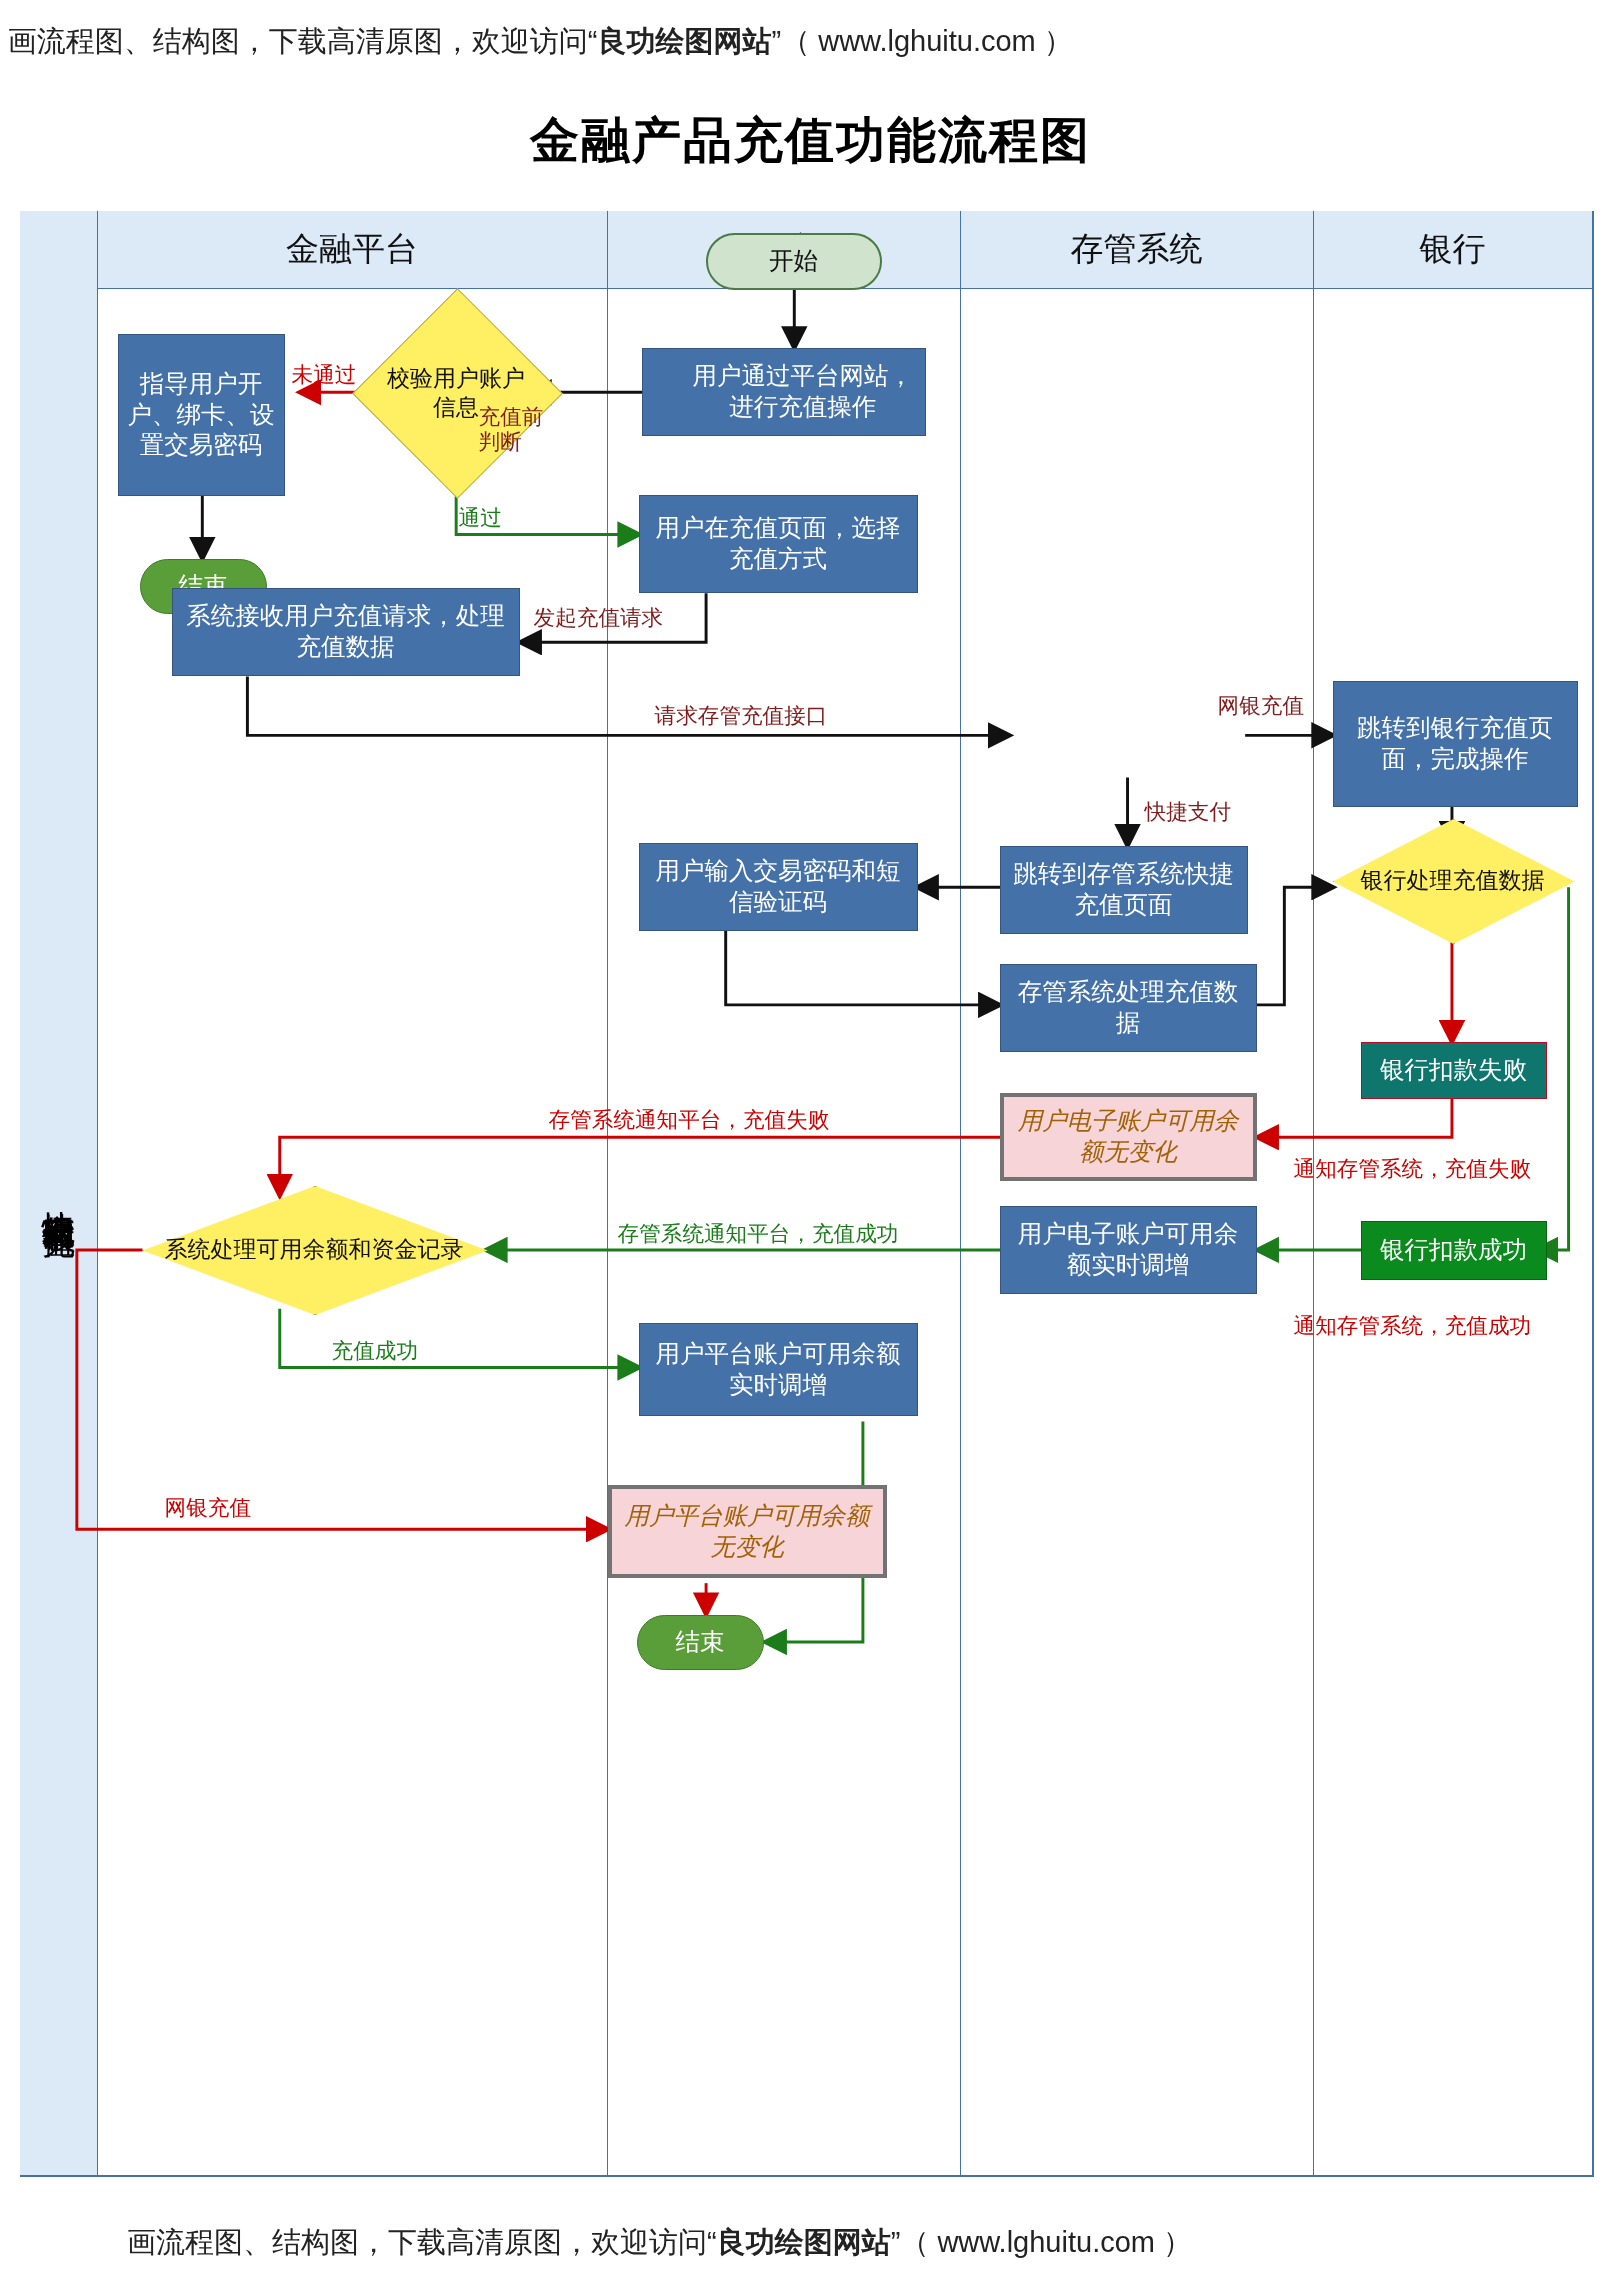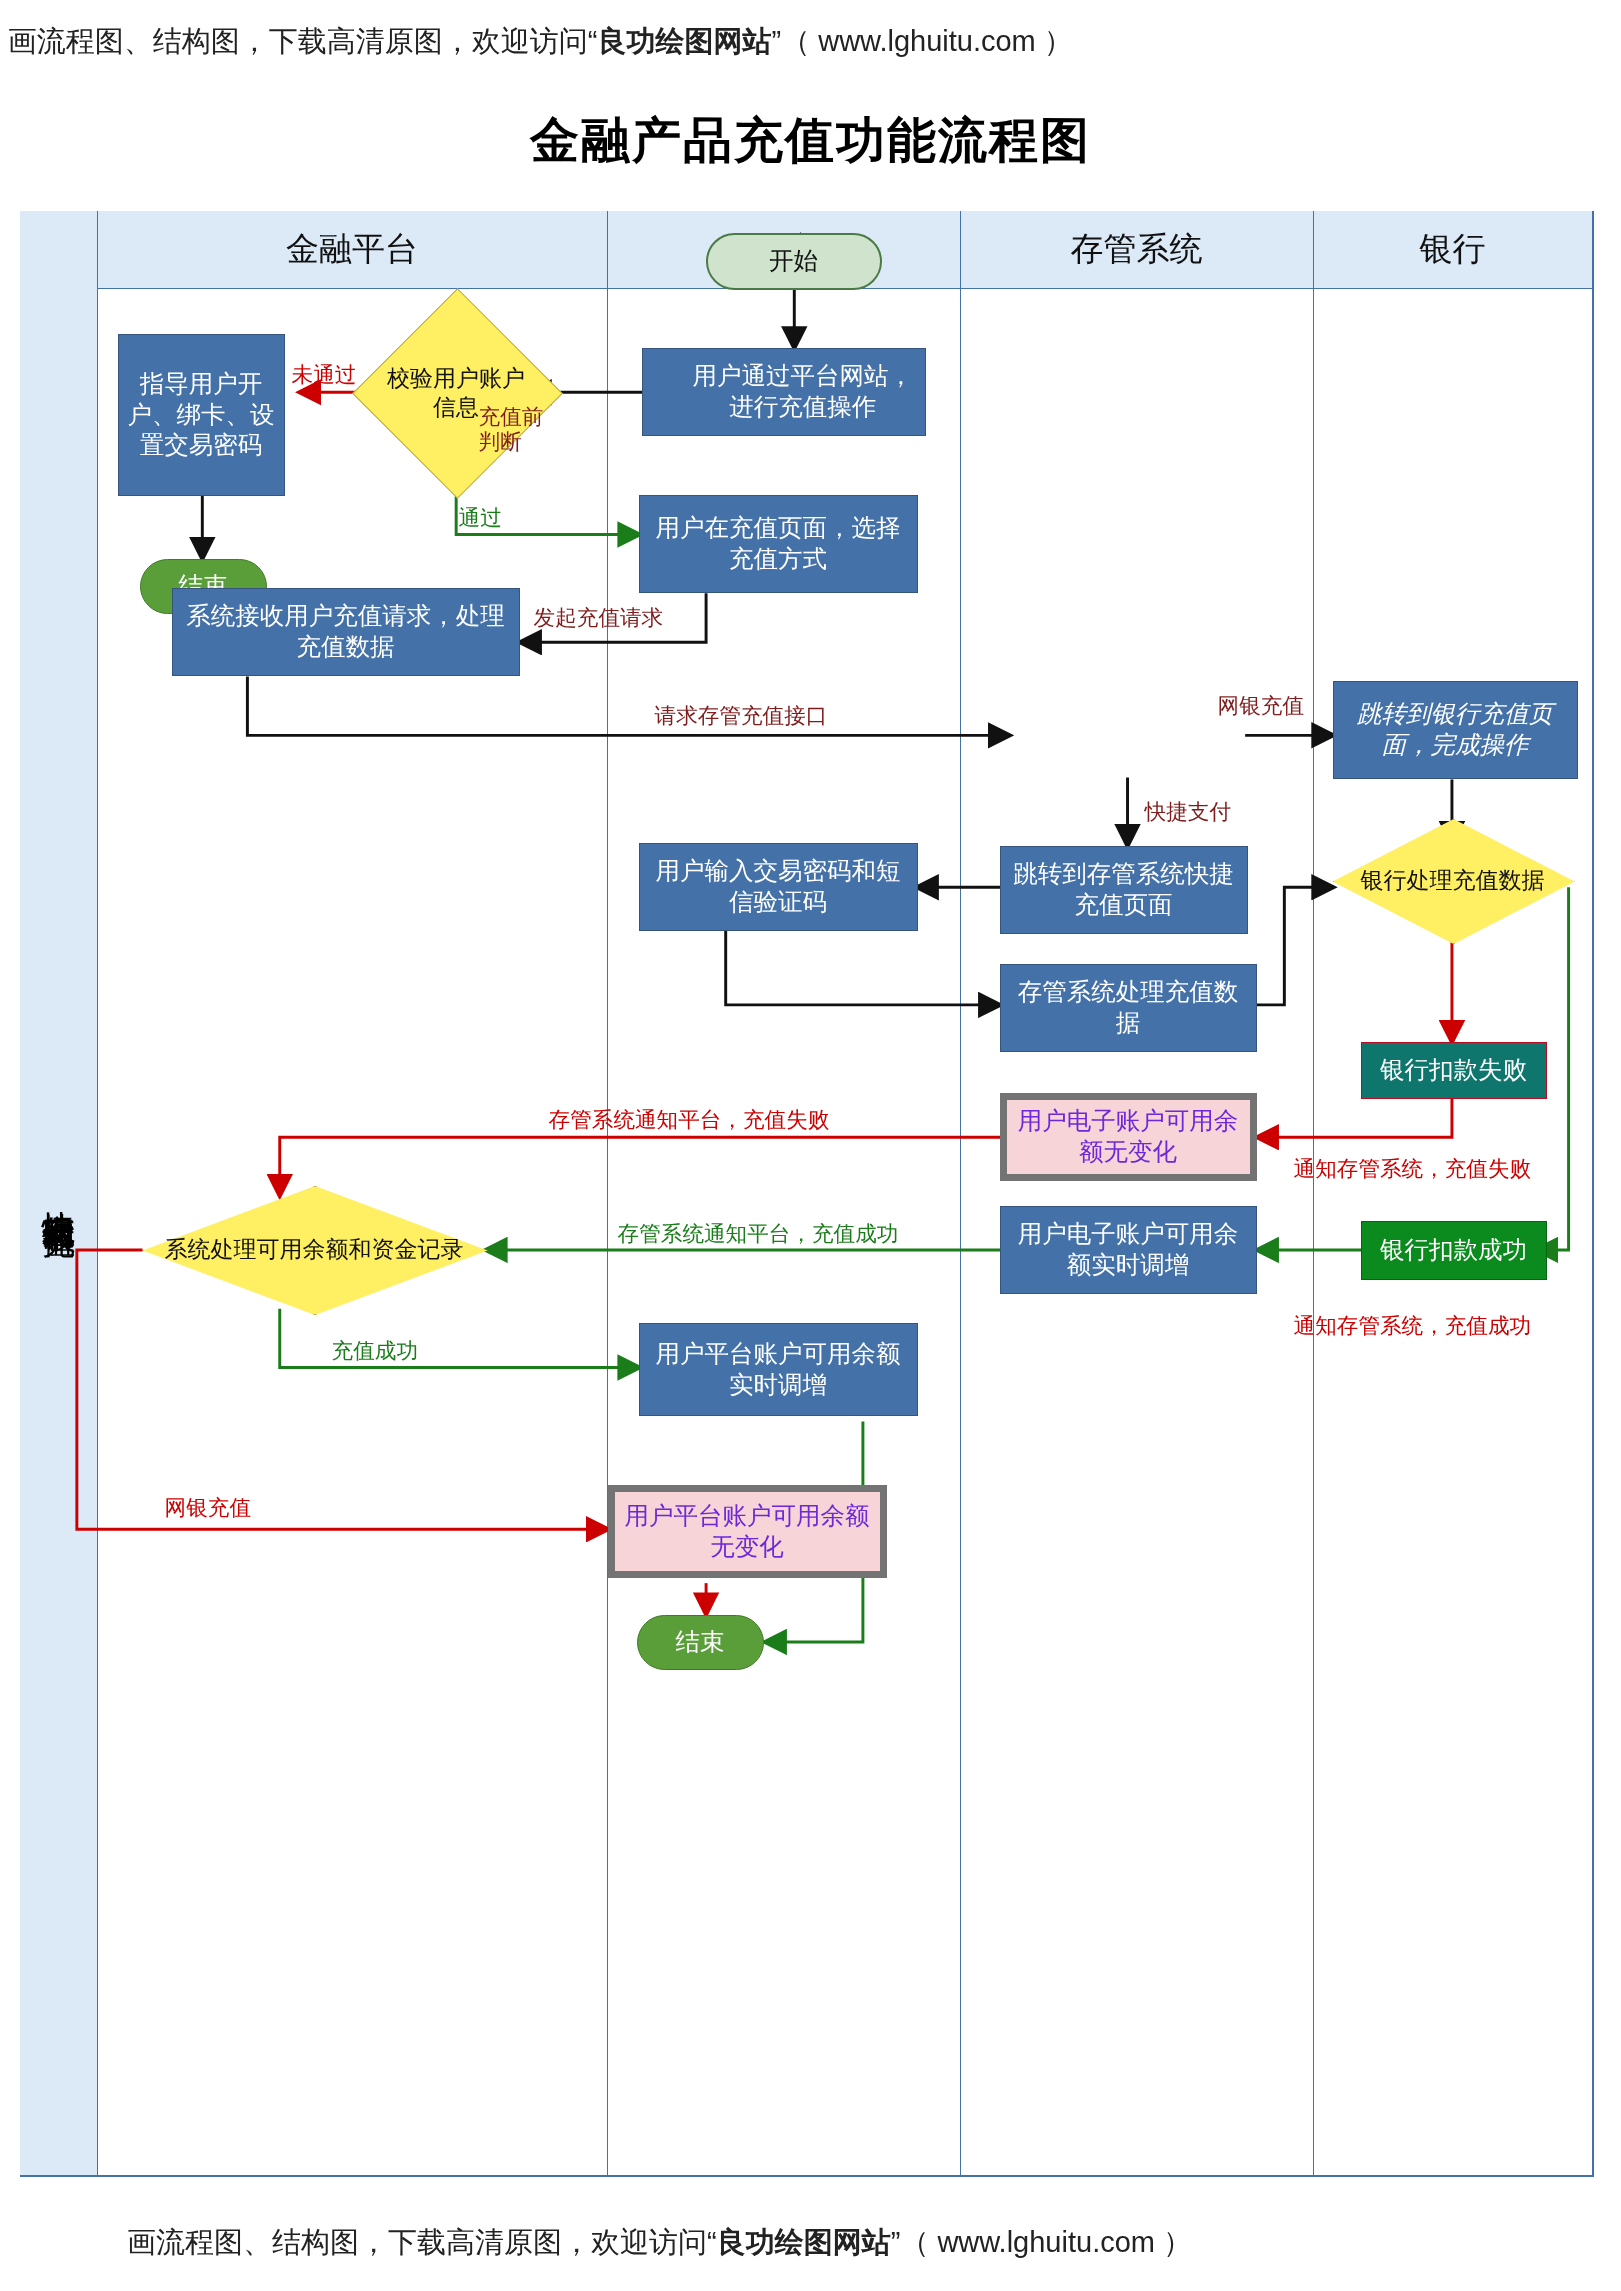--- a/index.html
+++ b/index.html
@@ -57,21 +57,21 @@
     position:absolute; box-sizing:border-box;
     display:flex; align-items:center; justify-content:center;
     text-align:center; font-size:24.5px; line-height:1.25;
     padding:3.9px 5.9px;
   }
   .n-process { background:#4472a8; color:#fff; border:1px solid #35557f; }
   .n-terminal-start { background:#cfe3cd; color:#111; border:2px solid #4a7a45; border-radius:29px; }
   .n-terminal-end { background:#5a9e3a; color:#fff; border:1px solid #3f7b26; border-radius:29px; }
   .n-fail { background:#0f766e; color:#fff; border:1px solid #b80c22; }
   .n-success { background:#0b8a1e; color:#fff; border:1px solid #076414; }
-  .n-pink { background:#f7d4d7; color:#6d28d9; border:7px solid #737373; }
+  .n-pink { background:#f7d4d7; color:#a16207; border:4px solid #737373;font-style:italic; }
   .diamond-wrap { position:absolute; }
   .diamond-wrap .dshape {
     position:absolute; left:0; top:0; width:100%; height:100%;
     background:#ffef63; border:1px solid #b9a72b;
     transform:rotate(45deg);
   }
   .diamond-wrap .dtext {
     position:absolute; left:0; top:0; width:100%; height:100%;
     display:flex; align-items:center; justify-content:center;
     text-align:center; font-size:23px; line-height:1.22; color:#111;
@@ -202,21 +202,21 @@
 
   <div class="node n-process" style="left:619px; top:284px; width:279px; height:98px;">
       <span>用户在充值页面，选择充值方式</span>
     </div>
 
   <div class="node n-process" style="left:152px; top:377px; width:348px; height:88px;">
       <span>系统接收用户充值请求，处理充值数据</span>
     </div>
 
 
-  <div class="node n-process" style="left:1313px; top:470px; width:245px; height:98px;font-style:italic;">
+  <div class="node n-process" style="left:1313px; top:470px; width:245px; height:126px;">
       <span>跳转到银行充值页面，完成操作</span>
     </div>
 
   <div class="node n-process" style="left:980px; top:635px; width:248px; height:88px;">
       <span>跳转到存管系统快捷充值页面</span>
     </div>
 
   <div class="node n-process" style="left:619px; top:632px; width:279px; height:88px;">
       <span>用户输入交易密码和短信验证码</span>
     </div>

